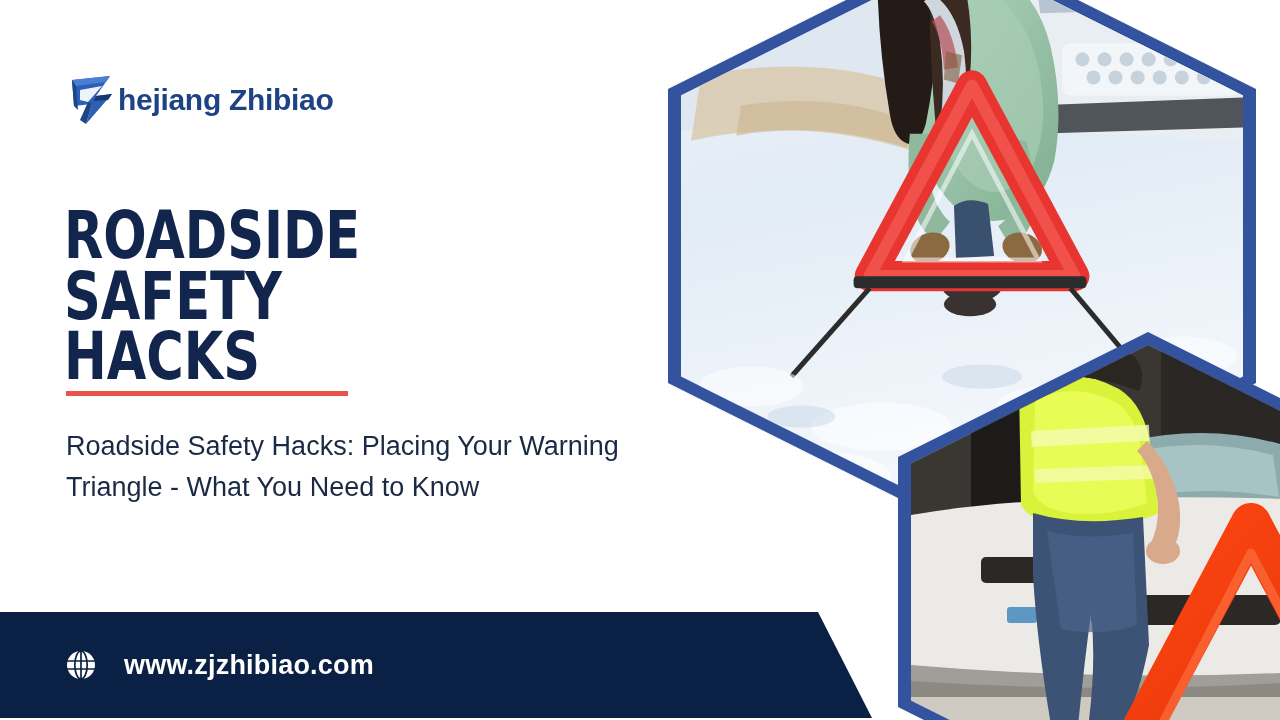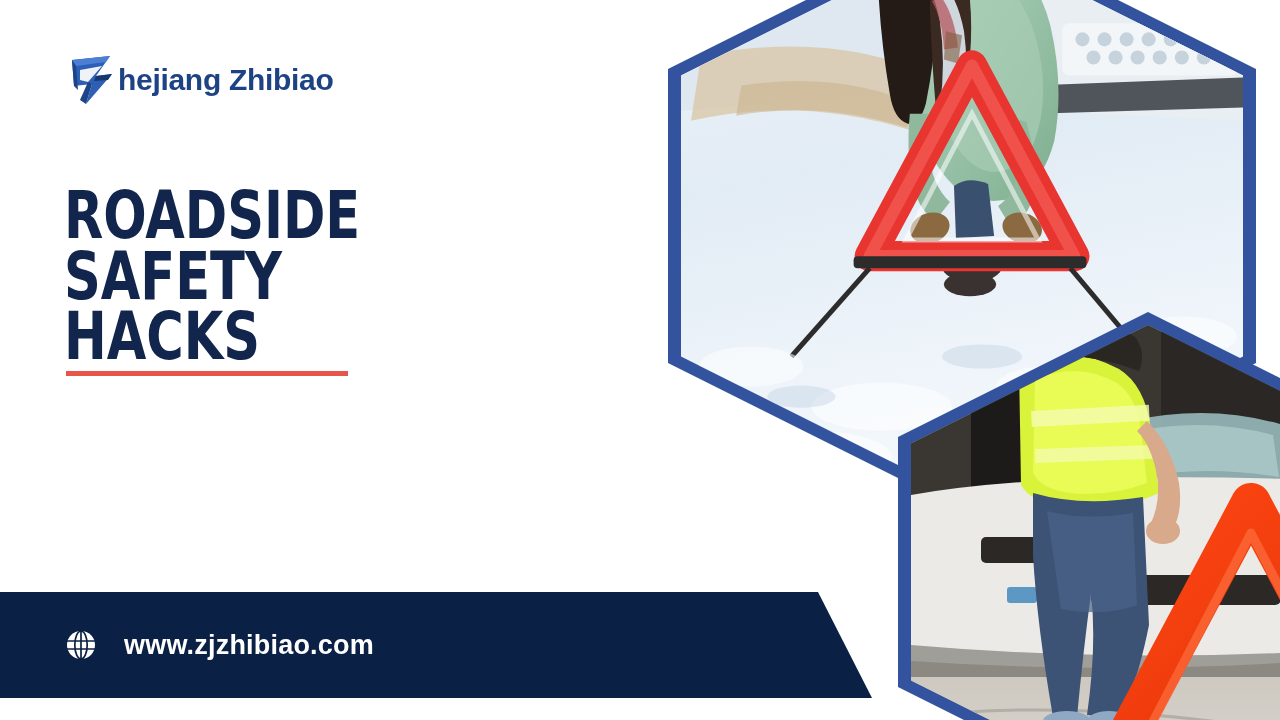--- a/index.html
+++ b/index.html
@@ -3,21 +3,21 @@
 <meta charset="utf-8">
 <style>
   * { margin:0; padding:0; box-sizing:border-box; }
   html,body { width:1280px; height:720px; }
   body {
     position:relative;
     background:#ffffff;
     font-family:"Liberation Sans", sans-serif;
     overflow:hidden;
   }
-  #canvas { position:absolute; inset:0; width:1280px; height:688px; }
+  #canvas { position:absolute; inset:0; width:1280px; height:688px;margin-top:20px; }
 
   
   #brand {
     position:absolute; left:66px; top:52px;
     display:flex; align-items:center; gap:4px;
   }
   #brand-mark { width:52px; height:56px; display:block; flex:none; margin-right:-4px; }
   #brand-name {
     font-size:30px; font-weight:bold; color:#1e4385;
     letter-spacing:-0.3px; line-height:1; white-space:nowrap;
@@ -89,20 +89,21 @@
     <div id="brand-name">hejiang Zhibiao</div>
   </div>
 
   <div id="headline">
     <div>ROADSIDE SAFETY</div>
     <div>HACKS</div>
   </div>
 
   <div id="divider"></div>
 
+  <div id="subtitle">Roadside Safety Hacks: Placing Your Warning Triangle - What You Need to Know</div>
 
   <div id="footer-bar">
     <svg id="globe-icon" viewBox="0 0 34 34">
       <circle cx="17" cy="17" r="14" fill="#ffffff"></circle>
       <g stroke="#0a2044" stroke-width="1.7" fill="none">
         <path d="M3 13 H31"></path>
         <path d="M3 21 H31"></path>
         <ellipse cx="17" cy="17" rx="6.2" ry="14"></ellipse>
         <path d="M17 3 V31"></path>
       </g>

